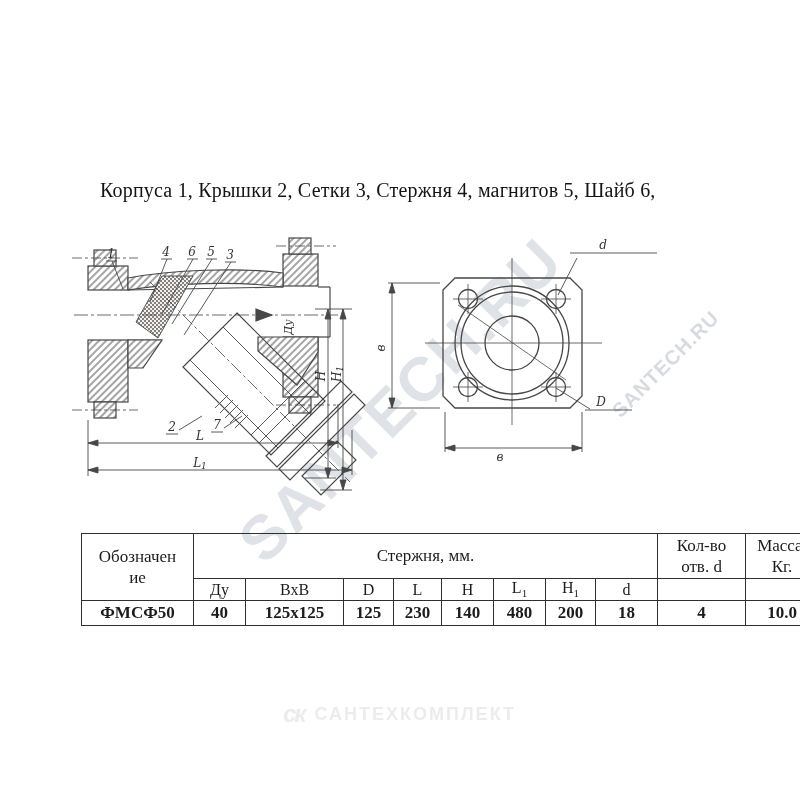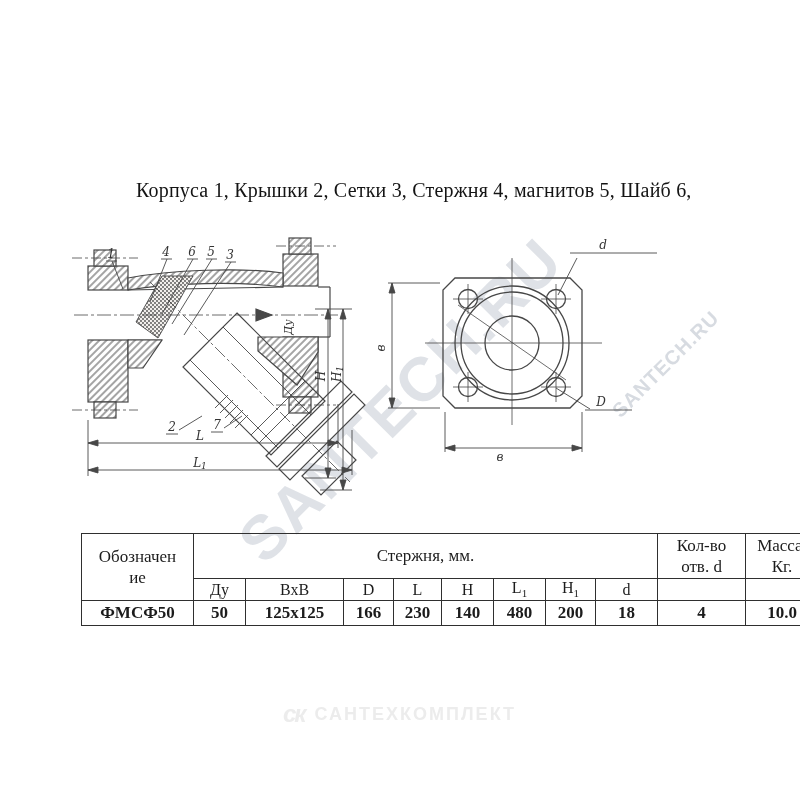--- a/index.html
+++ b/index.html
@@ -1,19 +1,19 @@
 <!DOCTYPE html>
 <html><head>
 <meta charset="utf-8">
 <style>
   html,body{margin:0;padding:0;background:#fff;}
   .page{position:relative;width:800px;height:800px;background:#ffffff;overflow:hidden;
         font-family:"Liberation Serif",serif;}
   .title{position:absolute;left:100px;top:176px;width:640px;font-size:20px;line-height:29px;
-         color:#141414;letter-spacing:0.2px;margin-left:36px;}
+         color:#141414;letter-spacing:0.2px;}
   
   .wm-big{position:absolute;left:140px;top:352px;width:520px;height:96px;
           display:flex;align-items:center;justify-content:center;
           transform:rotate(-45deg);font-family:"Liberation Sans",sans-serif;
           font-weight:bold;font-size:62px;letter-spacing:2px;color:rgba(170,180,193,0.38);
           white-space:nowrap;pointer-events:none;}
   .wm-small{position:absolute;left:578px;top:350px;width:175px;height:28px;
           display:flex;align-items:center;justify-content:center;
           transform:rotate(-45deg);font-family:"Liberation Sans",sans-serif;
           font-weight:bold;font-size:20px;letter-spacing:1px;color:rgba(175,183,195,0.5);
@@ -263,23 +263,23 @@
       <td>L</td>
       <td>H</td>
       <td><span>L</span><sub>1</sub></td>
       <td><span>H</span><sub>1</sub></td>
       <td>d</td>
       <td></td>
       <td></td>
     </tr>
     <tr class="r3">
       <td>ФМСФ50</td>
-      <td>50</td>
+      <td>40</td>
       <td>125x125</td>
-      <td>166</td>
+      <td>125</td>
       <td>230</td>
       <td>140</td>
       <td>480</td>
       <td>200</td>
       <td>18</td>
       <td>4</td>
       <td>10.0</td>
     </tr>
   </tbody>
     </table>

